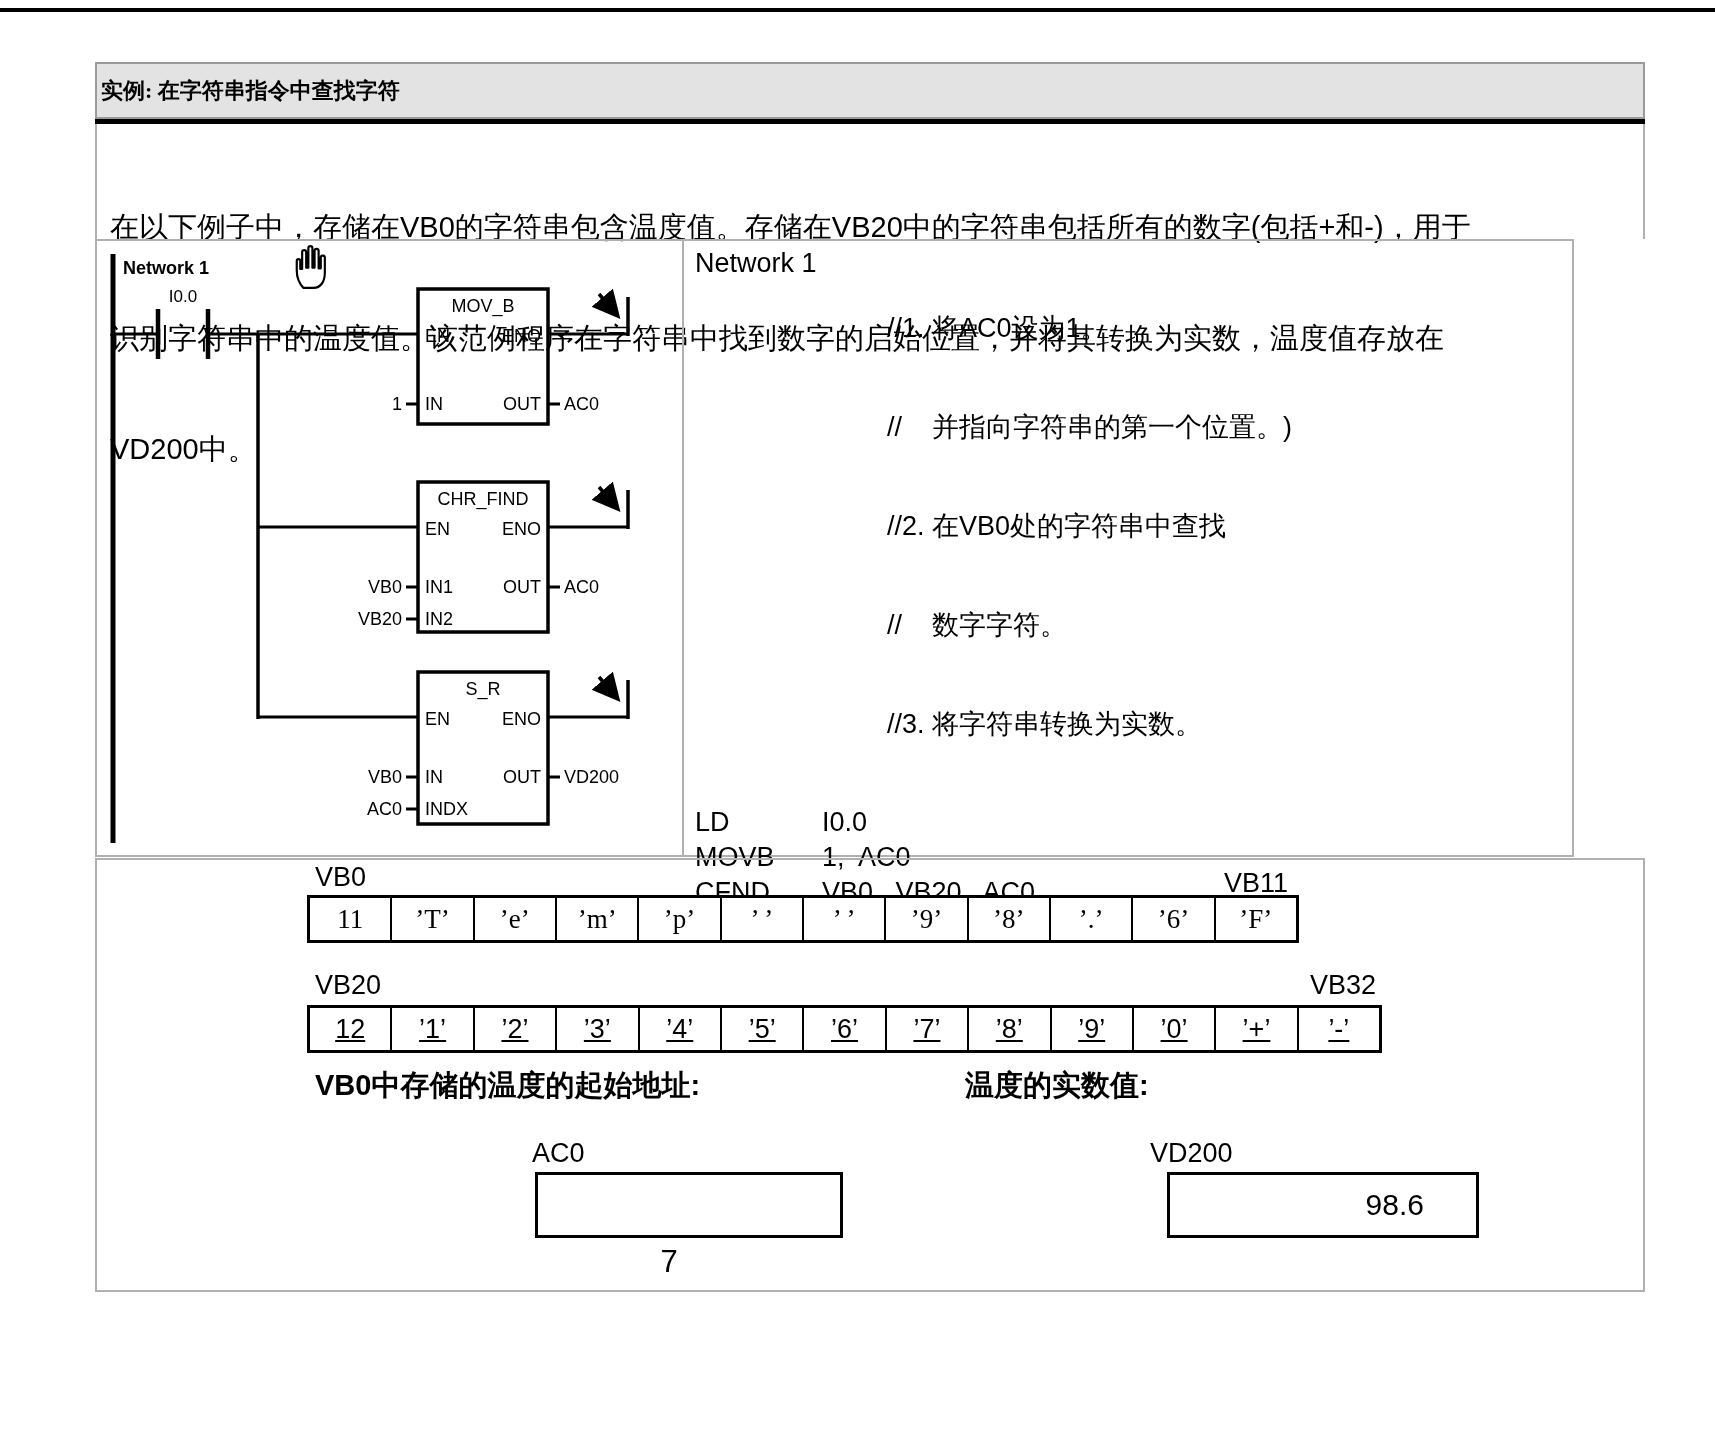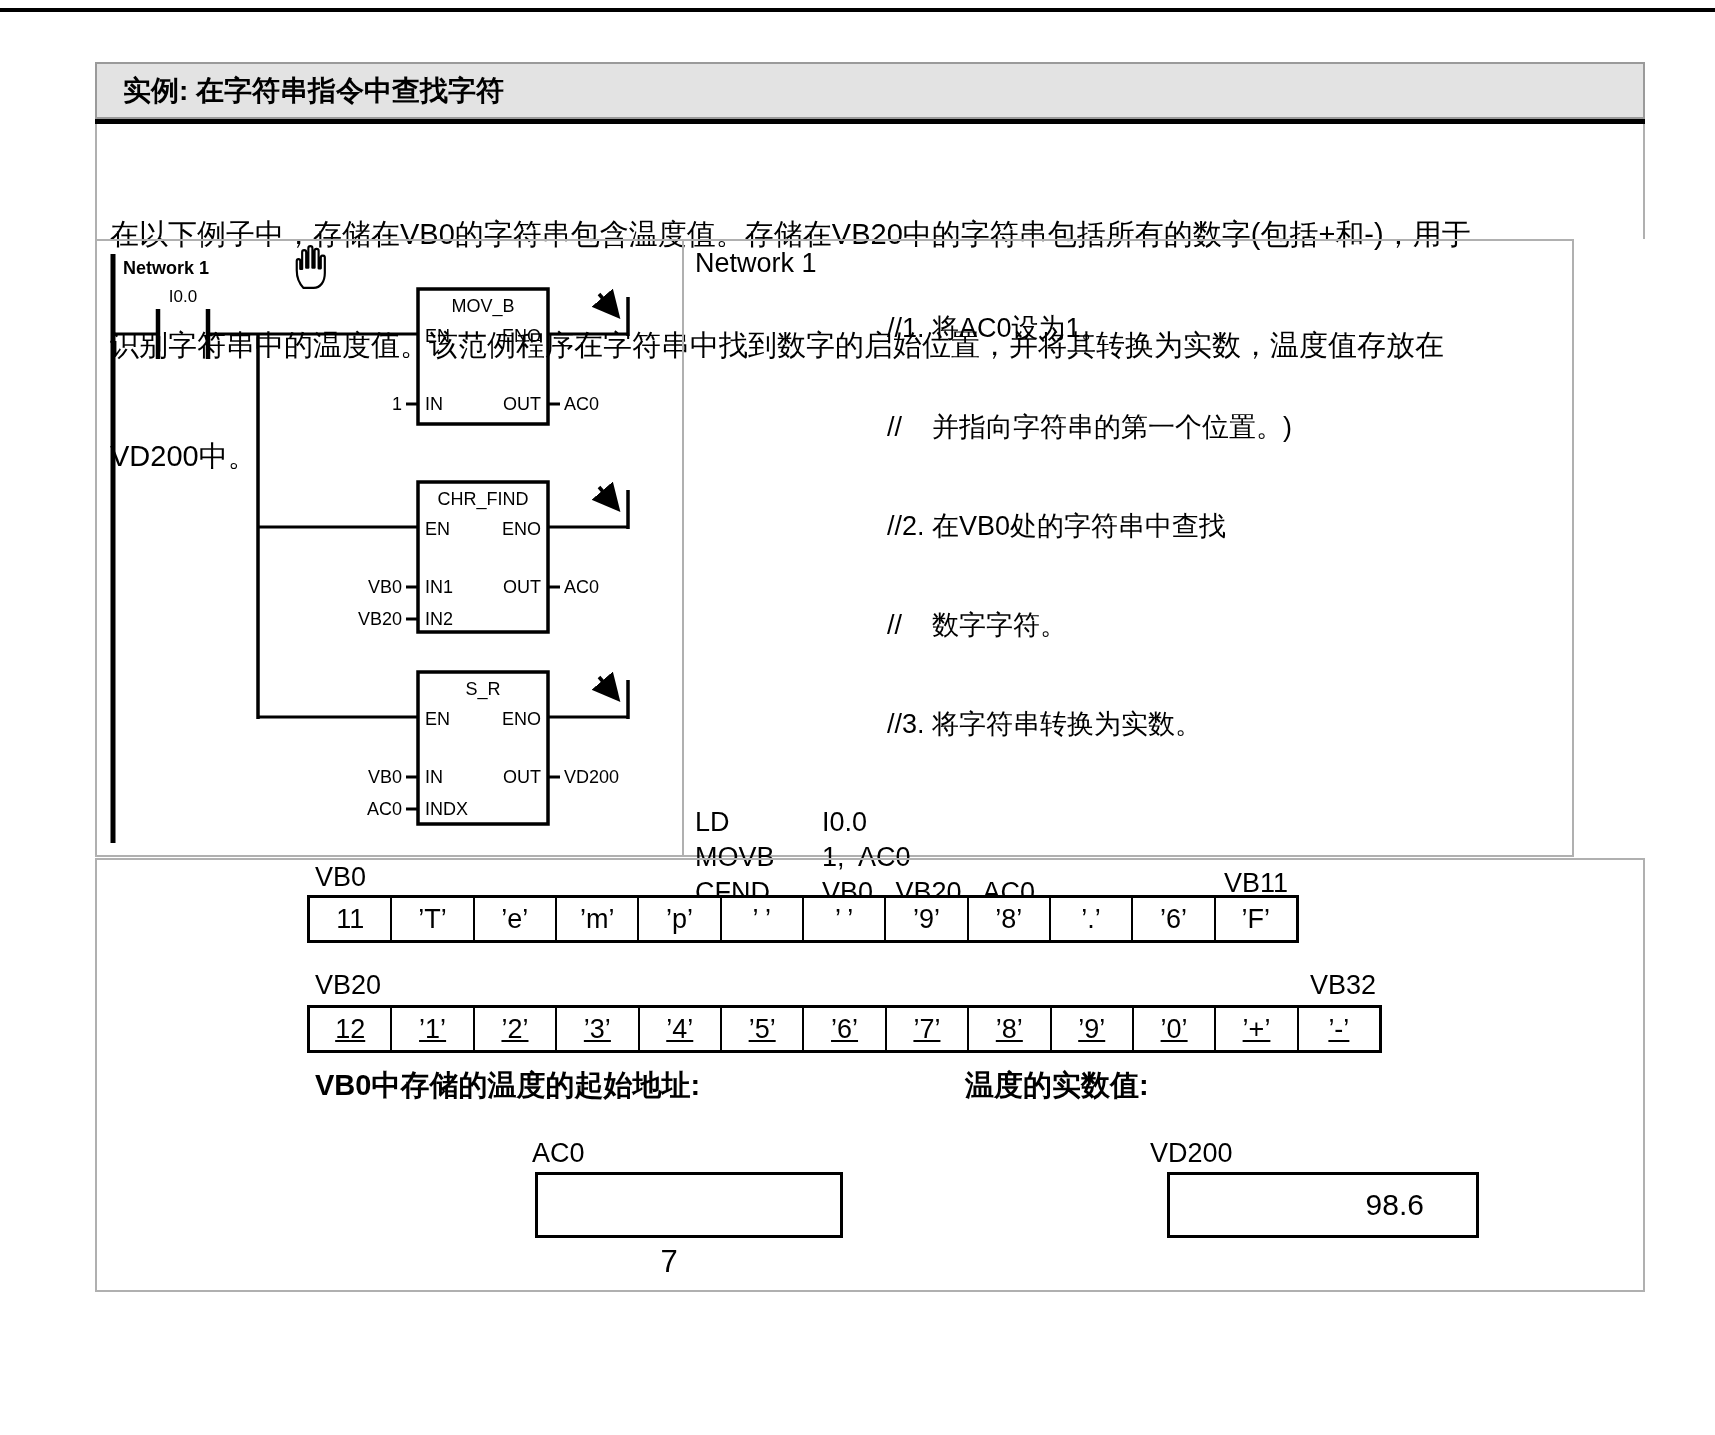--- a/index.html
+++ b/index.html
@@ -5,26 +5,26 @@
   html,body{margin:0;padding:0;background:#fff;}
   #page{position:relative;width:1715px;height:1435px;background:#ffffff;
         font-family:"Liberation Sans",sans-serif;color:#000;overflow:hidden;}
   .abs{position:absolute;}
   .pre{white-space:pre;}
 
   .top-rule{left:0;top:8px;width:1715px;height:4px;background:#000;}
 
   .title-bar{left:95px;top:62px;width:1550px;height:57px;background:#e3e3e3;
              border:2px solid #9a9a9a;box-sizing:border-box;display:flex;align-items:center;
-             padding-left:26px;font-size:28px;font-weight:bold;}
+             padding-left:4px;font-size:22px;font-weight:bold;font-family:Liberation Serif, serif;}
   .black-rule{left:95px;top:119px;width:1550px;height:5px;background:#000;}
 
   .desc{left:95px;top:124px;width:1550px;height:115px;box-sizing:border-box;
         border-left:2px solid #b0b0b0;border-right:2px solid #b0b0b0;
-        padding:18px 12px 0 13px;font-size:29px;line-height:37px;}
+        padding:11px 12px 0 13px;font-size:29px;line-height:37px;}
 
   .diagram{left:95px;top:239px;width:1479px;height:618px;border:2px solid #b0b0b0;
            box-sizing:border-box;}
   .v-divider{position:absolute;left:585px;top:0;width:2px;height:614px;background:#b0b0b0;}
   .ladder-svg{position:absolute;left:1px;top:1px;}
 
   .stl{position:absolute;left:598px;top:7px;width:950px;font-size:27px;}
   .stl-top{display:flex;}
   .stl-net{width:192px;}
   .stl-comments div{line-height:37px;}
@@ -186,21 +186,21 @@
           <div class="pre">VB0,  AC0,  VD200</div>
         </div>
       </div>
     </div>
   </div>
 
   <div class="abs mem">
 
     <div class="mem-label" style="left:218px;top:2px;">VB0</div>
     <div class="mem-label" style="left:1127px;top:8px;">VB11</div>
-    <div class="bytes" style="left:210px;top:35px;width:992px;">
+    <div class="bytes" style="left:210px;top:35px;width:992px;font-family:Liberation Serif, serif;">
       <div class="cell">11</div>
       <div class="cell">’T’</div>
       <div class="cell">’e’</div>
       <div class="cell">’m’</div>
       <div class="cell">’p’</div>
       <div class="cell">’ ’</div>
       <div class="cell">’ ’</div>
       <div class="cell">’9’</div>
       <div class="cell">’8’</div>
       <div class="cell">’.’</div>

